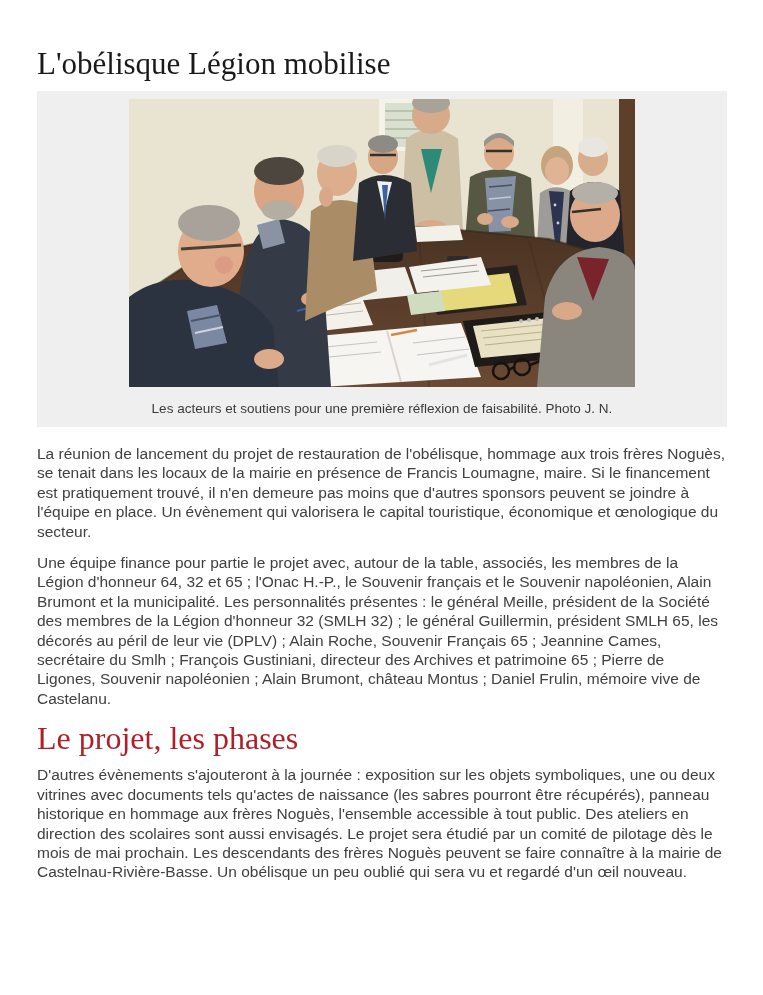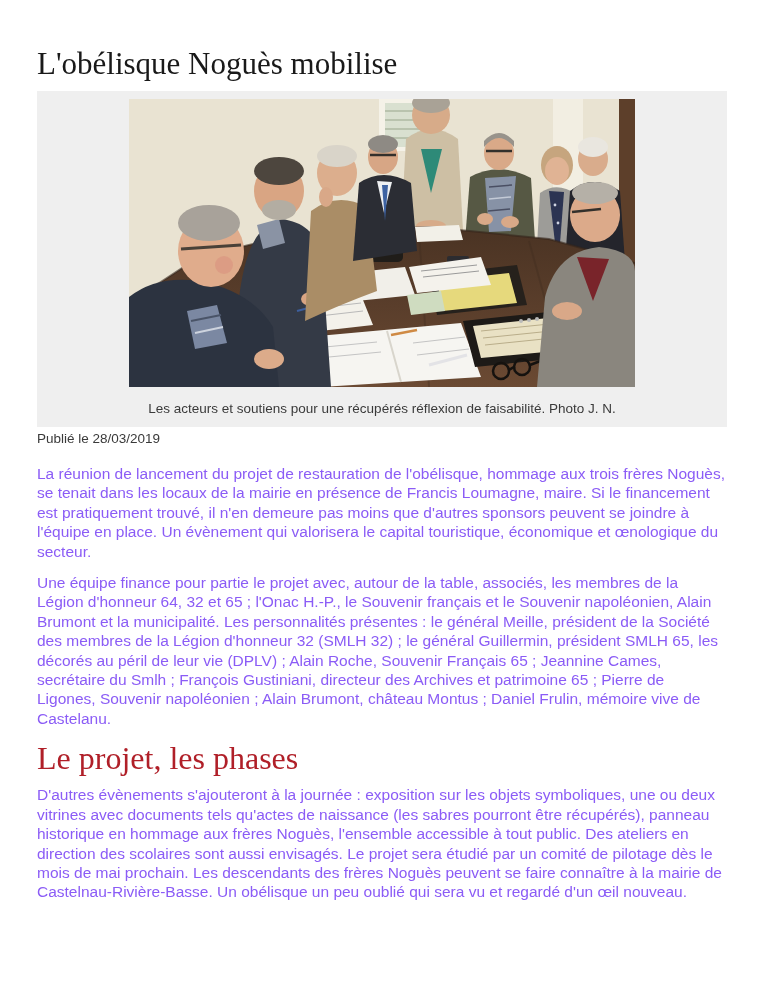--- a/index.html
+++ b/index.html
@@ -21,37 +21,37 @@
   .photo-frame{display:inline-block;line-height:0;}
   .photo-frame svg{display:block;}
   figcaption.photo-caption{
     margin-top:9px;font-size:13.5px;line-height:17px;color:#3a3a3a;
     text-align:center;
   }
   .pub-date{
     margin-top:3px;font-size:13.5px;line-height:17px;color:#3a3a3a;
   }
   p.body-par{
-    font-size:15.5px;line-height:19.4px;color:#8b5cf6;
+    font-size:15.5px;line-height:19.4px;color:#404040;
     margin:12px 0;text-align:left;
   }
   p.body-par.first{margin-top:17px;}
   h2.section-heading{
     font-family:"Liberation Serif",serif;font-weight:400;
     font-size:32px;line-height:30px;
     margin:15px 0 9px 0;
   }
 </style>
 </head>
 <body>
 
 <div class="viewport">
   <div class="page">
 
-    <h1 class="article-title">L'obélisque Noguès mobilise</h1>
+    <h1 class="article-title">L'obélisque Légion mobilise</h1>
 
     <figure class="article-figure" style="background: rgb(239, 239, 239);">
       <div class="photo-frame">
         
         <svg width="506" height="288" viewBox="0 0 506 288" xmlns="http://www.w3.org/2000/svg" aria-hidden="true">
           <defs>
             <linearGradient id="wood" x1="0" y1="0" x2="0" y2="1">
               <stop offset="0" stop-color="#4a3323"></stop>
               <stop offset="0.5" stop-color="#5a3e2b"></stop>
               <stop offset="1" stop-color="#6b4a33"></stop>
@@ -212,24 +212,23 @@
           <g>
             <path d="M408,288 L416,198 Q428,152 470,148 Q506,152 506,172 L506,288 Z" fill="#8a867e"></path>
             <polygon points="448,158 480,160 464,202" fill="#79242a"></polygon>
             <ellipse cx="466" cy="116" rx="25" ry="27" fill="#dcaa8a"></ellipse>
             <ellipse cx="466" cy="94" rx="23" ry="11" fill="#b5b0a7"></ellipse>
             <line x1="443" y1="113" x2="472" y2="110" stroke="#33302c" stroke-width="2.5"></line>
             <ellipse cx="438" cy="212" rx="15" ry="9" fill="#d9a888"></ellipse>
           </g>
         </svg>
       </div>
-      <figcaption class="photo-caption">Les acteurs et soutiens pour une récupérés réflexion de faisabilité. Photo J. N.</figcaption>
+      <figcaption class="photo-caption">Les acteurs et soutiens pour une première réflexion de faisabilité. Photo J. N.</figcaption>
     </figure>
 
-    <div class="pub-date">Publié le 28/03/2019</div>
 
     <p class="body-par first">La réunion de lancement du projet de restauration de l'obélisque, hommage aux trois frères Noguès, se tenait dans les locaux de la mairie en présence de Francis Loumagne, maire. Si le financement est pratiquement trouvé, il n'en demeure pas moins que d'autres sponsors peuvent se joindre à l'équipe en place. Un évènement qui valorisera le capital touristique, économique et œnologique du secteur.</p>
     <p class="body-par">Une équipe finance pour partie le projet avec, autour de la table, associés, les membres de la Légion d'honneur 64, 32 et 65 ; l'Onac H.-P., le Souvenir français et le Souvenir napoléonien, Alain Brumont et la municipalité. Les personnalités présentes : le général Meille, président de la Société des membres de la Légion d'honneur 32 (SMLH 32) ; le général Guillermin, président SMLH 65, les décorés au péril de leur vie (DPLV) ; Alain Roche, Souvenir Français 65 ; Jeannine Cames, secrétaire du Smlh ; François Gustiniani, directeur des Archives et patrimoine 65 ; Pierre de Ligones, Souvenir napoléonien ; Alain Brumont, château Montus ; Daniel Frulin, mémoire vive de Castelanu.</p>
 
     <h2 class="section-heading" style="color: rgb(176, 31, 40);">Le projet, les phases</h2>
 
     <p class="body-par">D'autres évènements s'ajouteront à la journée : exposition sur les objets symboliques, une ou deux vitrines avec documents tels qu'actes de naissance (les sabres pourront être récupérés), panneau historique en hommage aux frères Noguès, l'ensemble accessible à tout public. Des ateliers en direction des scolaires sont aussi envisagés. Le projet sera étudié par un comité de pilotage dès le mois de mai prochain. Les descendants des frères Noguès peuvent se faire connaître à la mairie de Castelnau-Rivière-Basse. Un obélisque un peu oublié qui sera vu et regardé d'un œil nouveau.</p>
 
   </div>
 </div>

